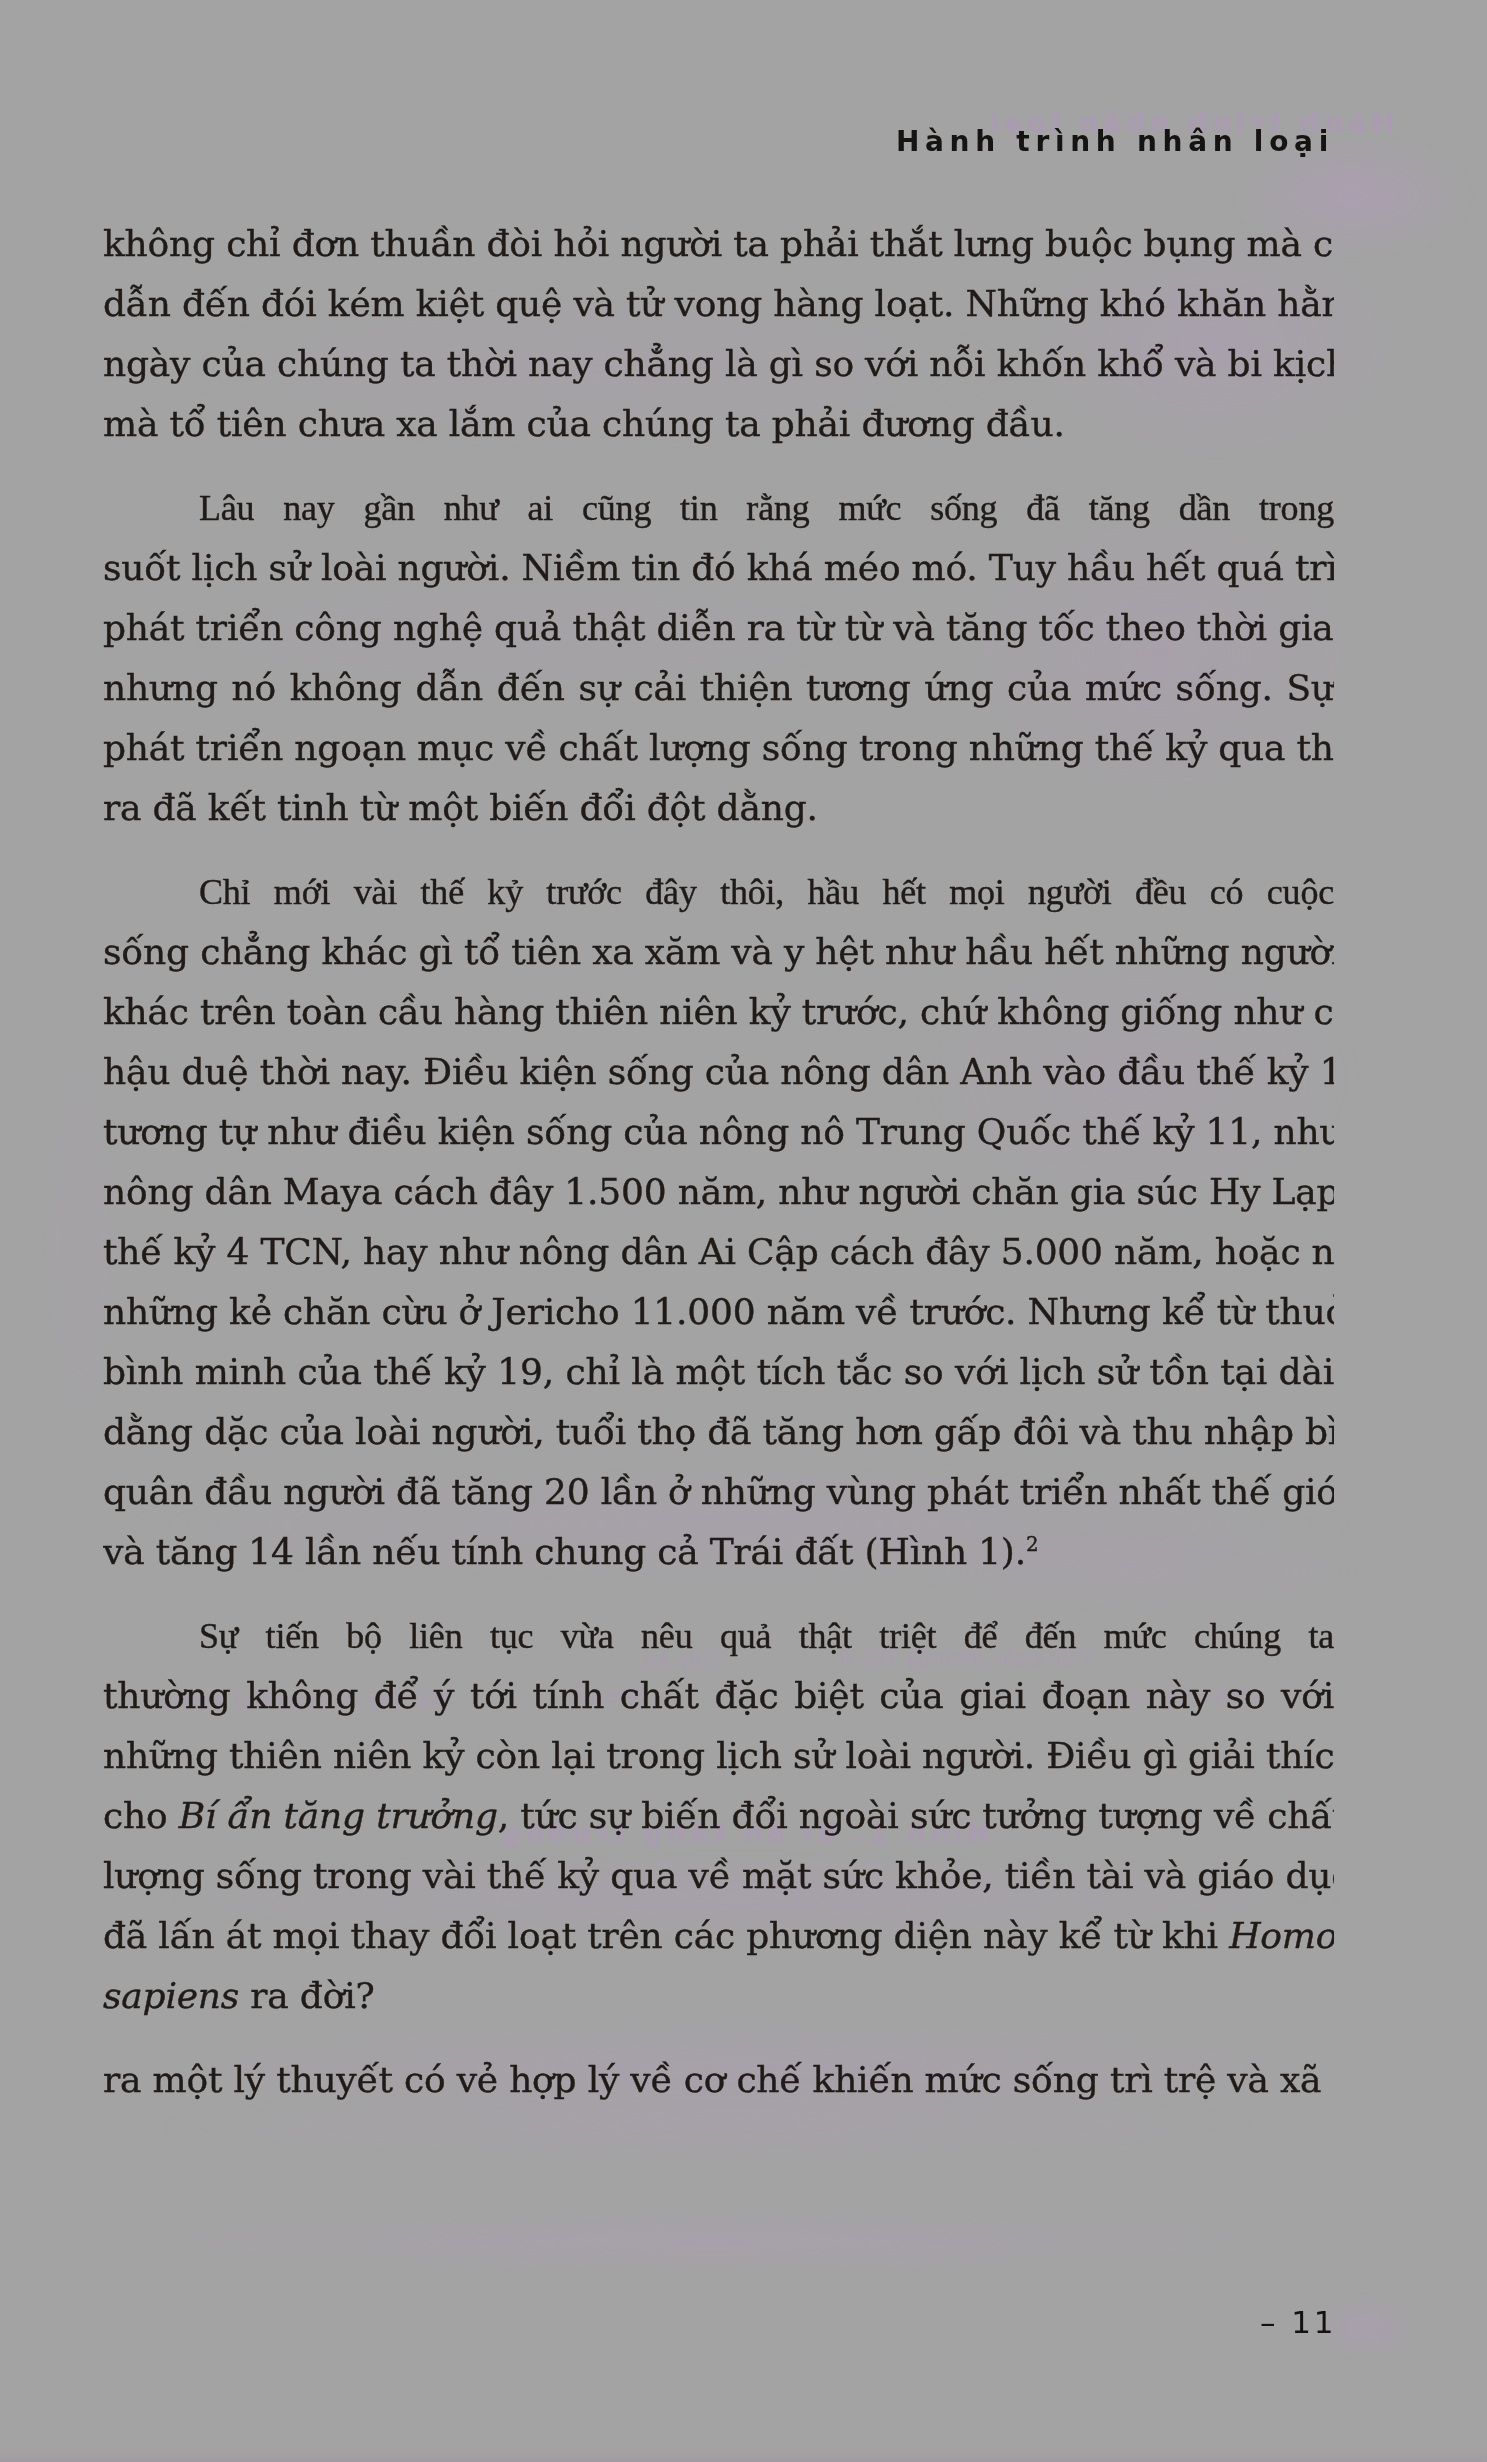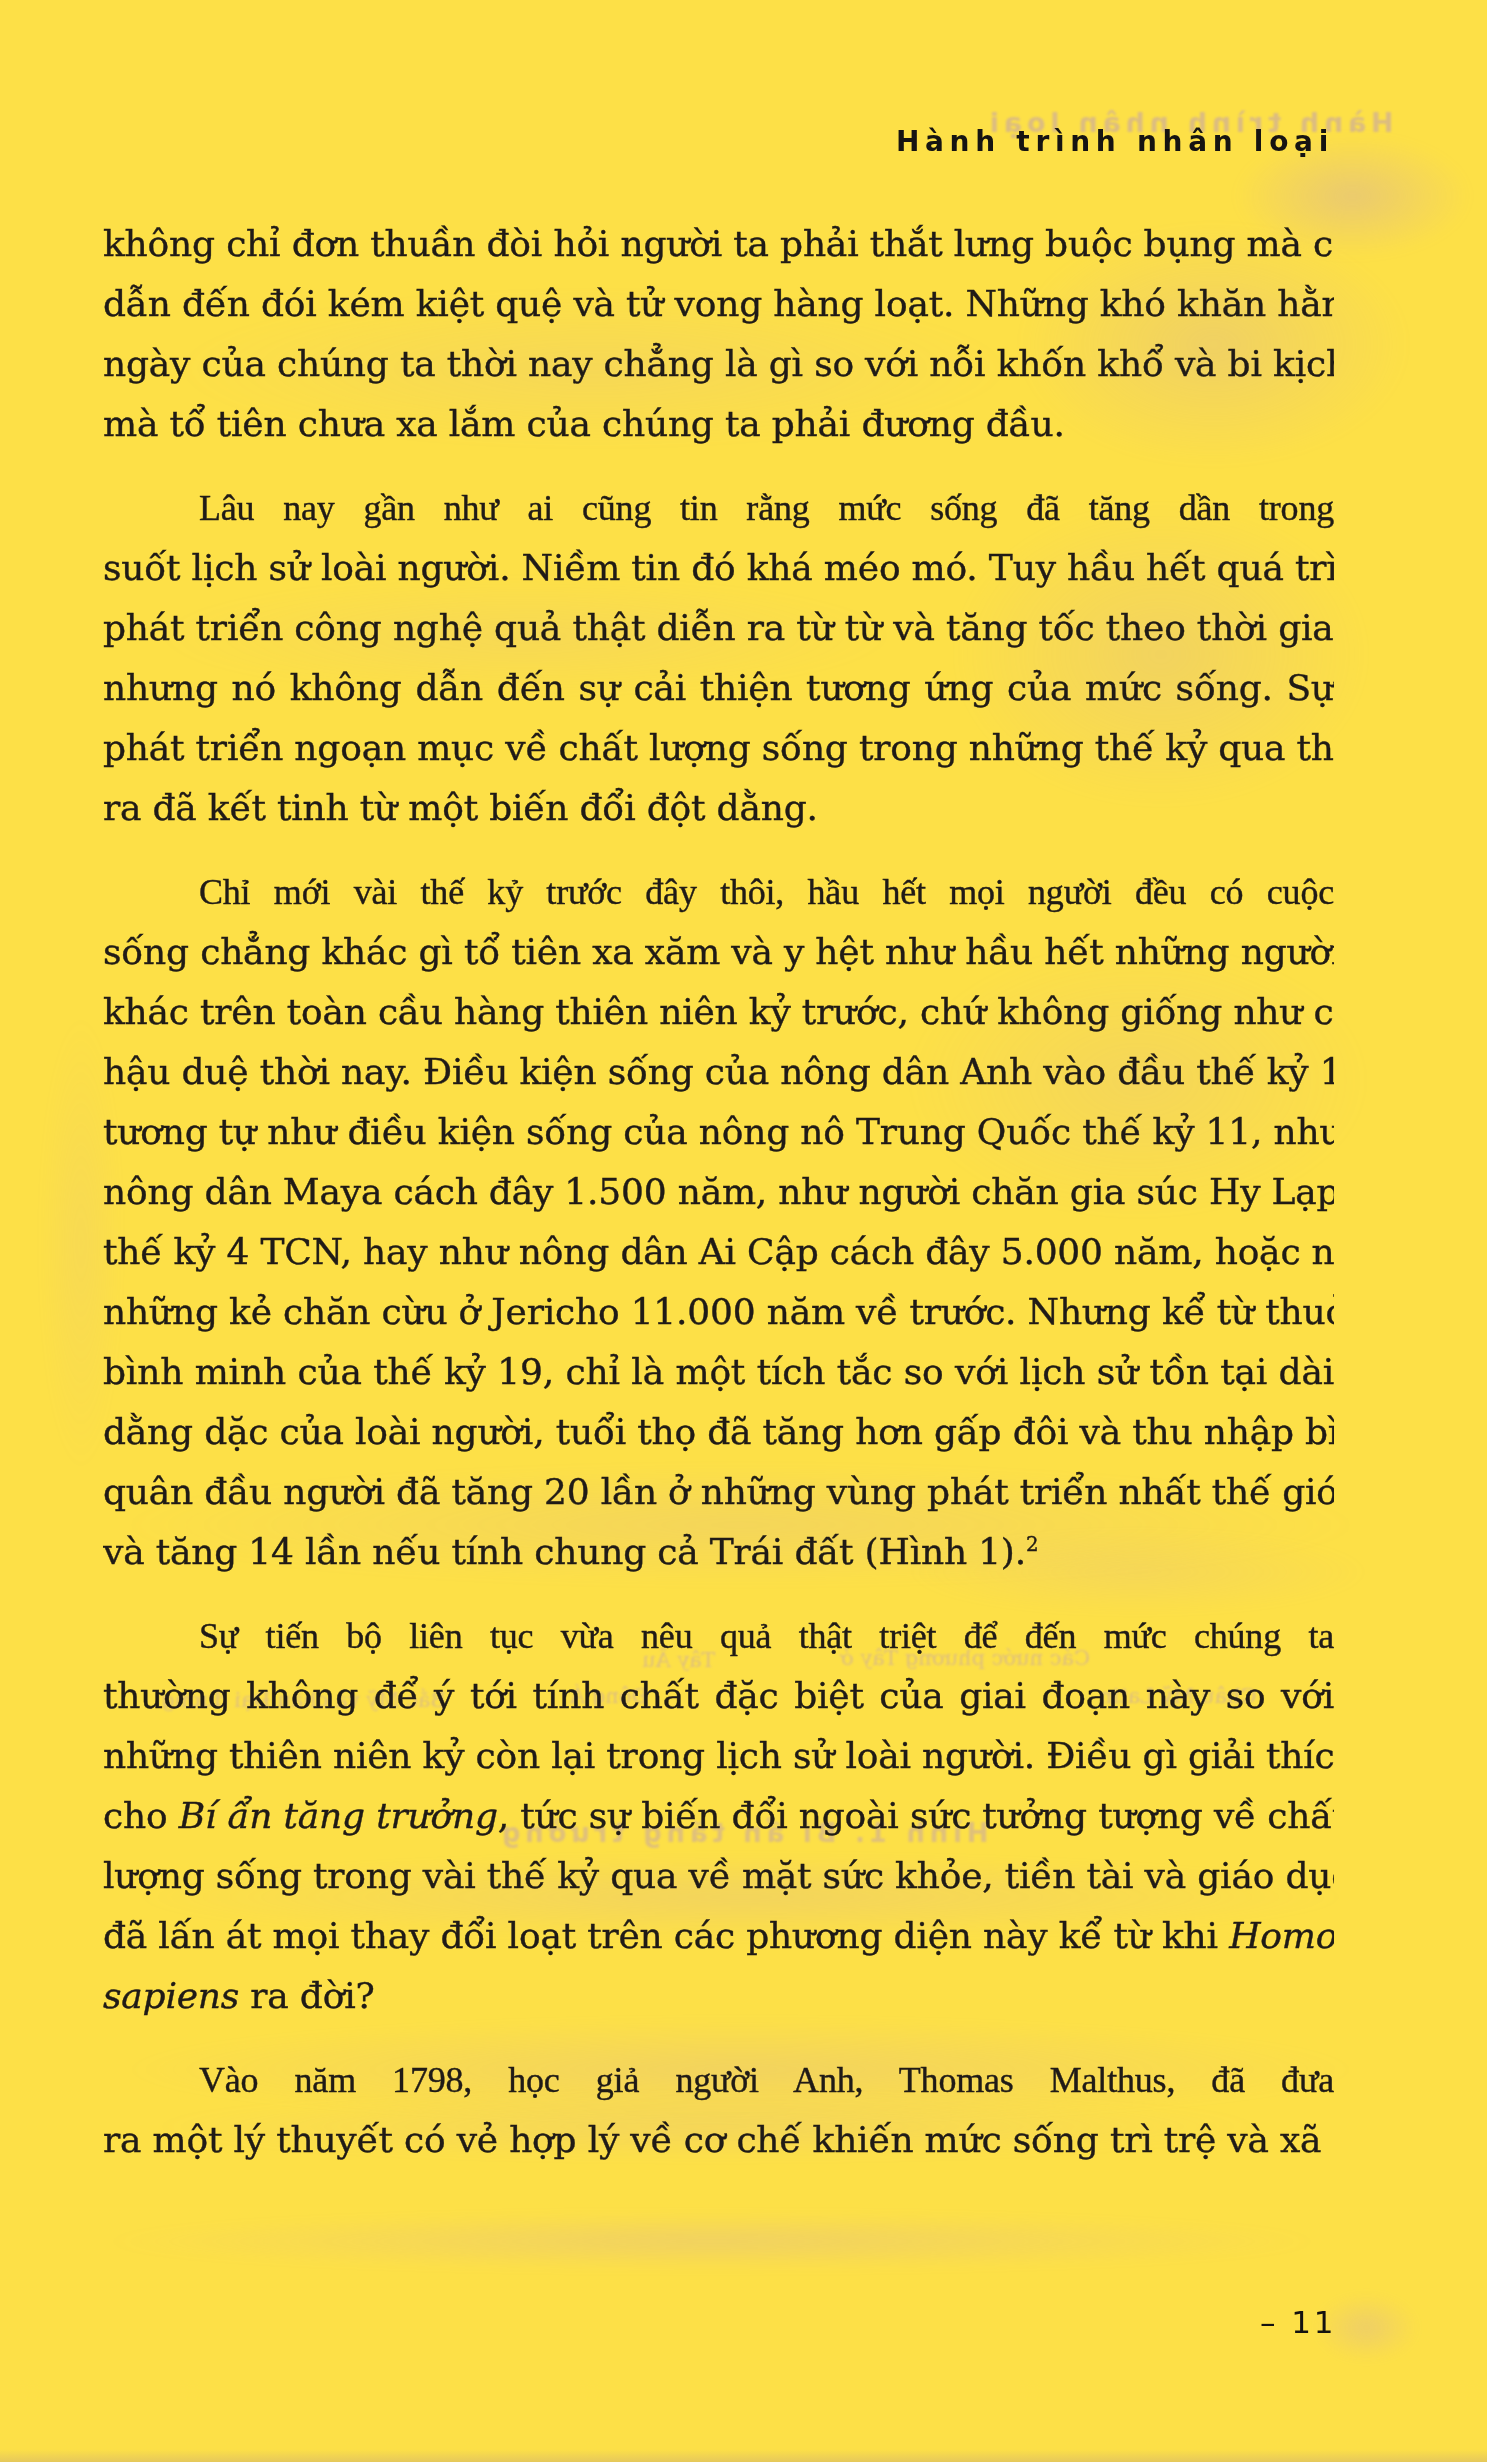--- a/index.html
+++ b/index.html
@@ -3,21 +3,21 @@
 <meta charset="utf-8">
 <style>
   html, body { margin: 0; padding: 0; }
   body { background: #e8e6e4; }
 
   .page {
     position: relative;
     width: 1487px;
     height: 2462px;
     margin: 0 auto;
-    background: #fde047;
+    background: #a3a3a3;
     overflow: hidden;
     font-family: "DejaVu Serif", serif;
   }
 
   
   .page::after {
     content: "";
     position: absolute; left: 0; right: 0; bottom: 0; height: 13.4px;
     background: linear-gradient(to bottom, rgba(160,140,160,0), rgba(160,130,155,0.25));
     pointer-events: none;
@@ -163,21 +163,20 @@
       <div class="paragraph">
         <div class="line indent"><span>Sự tiến bộ liên tục vừa nêu quả thật triệt để đến mức chúng ta</span></div>
         <div class="line"><span>thường không để ý tới tính chất đặc biệt của giai đoạn này so với</span></div>
         <div class="line"><span>những thiên niên kỷ còn lại trong lịch sử loài người. Điều gì giải thích</span></div>
         <div class="line"><span>cho </span><em>Bí ẩn tăng trưởng</em><span>, tức sự biến đổi ngoài sức tưởng tượng về chất</span></div>
         <div class="line"><span>lượng sống trong vài thế kỷ qua về mặt sức khỏe, tiền tài và giáo dục,</span></div>
         <div class="line"><span>đã lấn át mọi thay đổi loạt trên các phương diện này kể từ khi </span><em>Homo</em></div>
         <div class="line last"><em>sapiens</em><span> ra đời?</span></div>
       </div>
       <div class="paragraph">
-        <div class="line indent"><span>Vào năm 1798, học giả người Anh, Thomas Malthus, đã đưa</span></div>
         <div class="line last"><span>ra một lý thuyết có vẻ hợp lý về cơ chế khiến mức sống trì trệ và xã</span></div>
       </div>
     </div>
 
   <div class="page-number">– 11</div>
 
 </div>
 
 
 </body></html>

